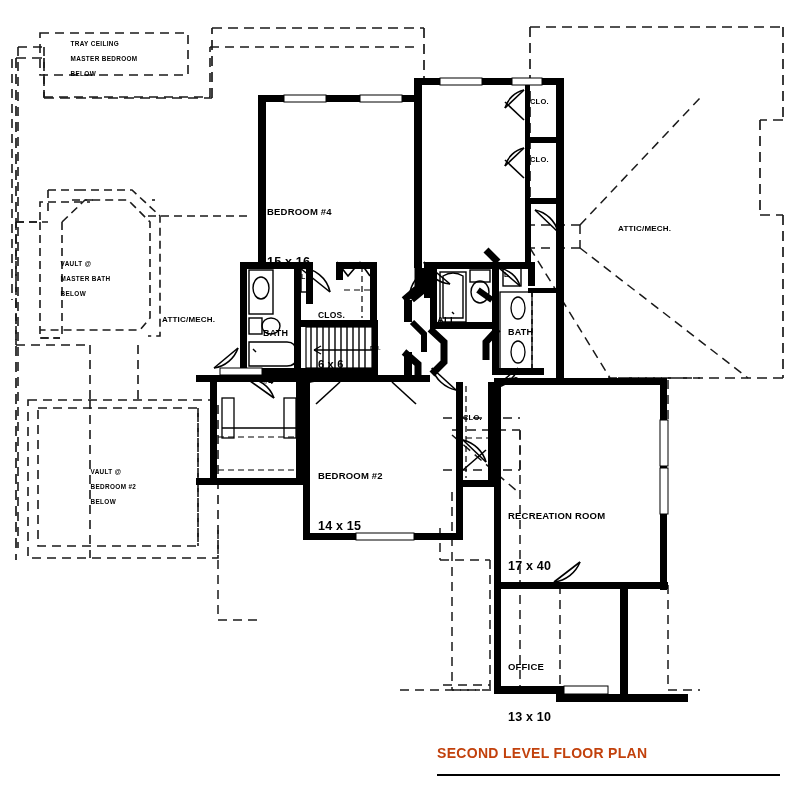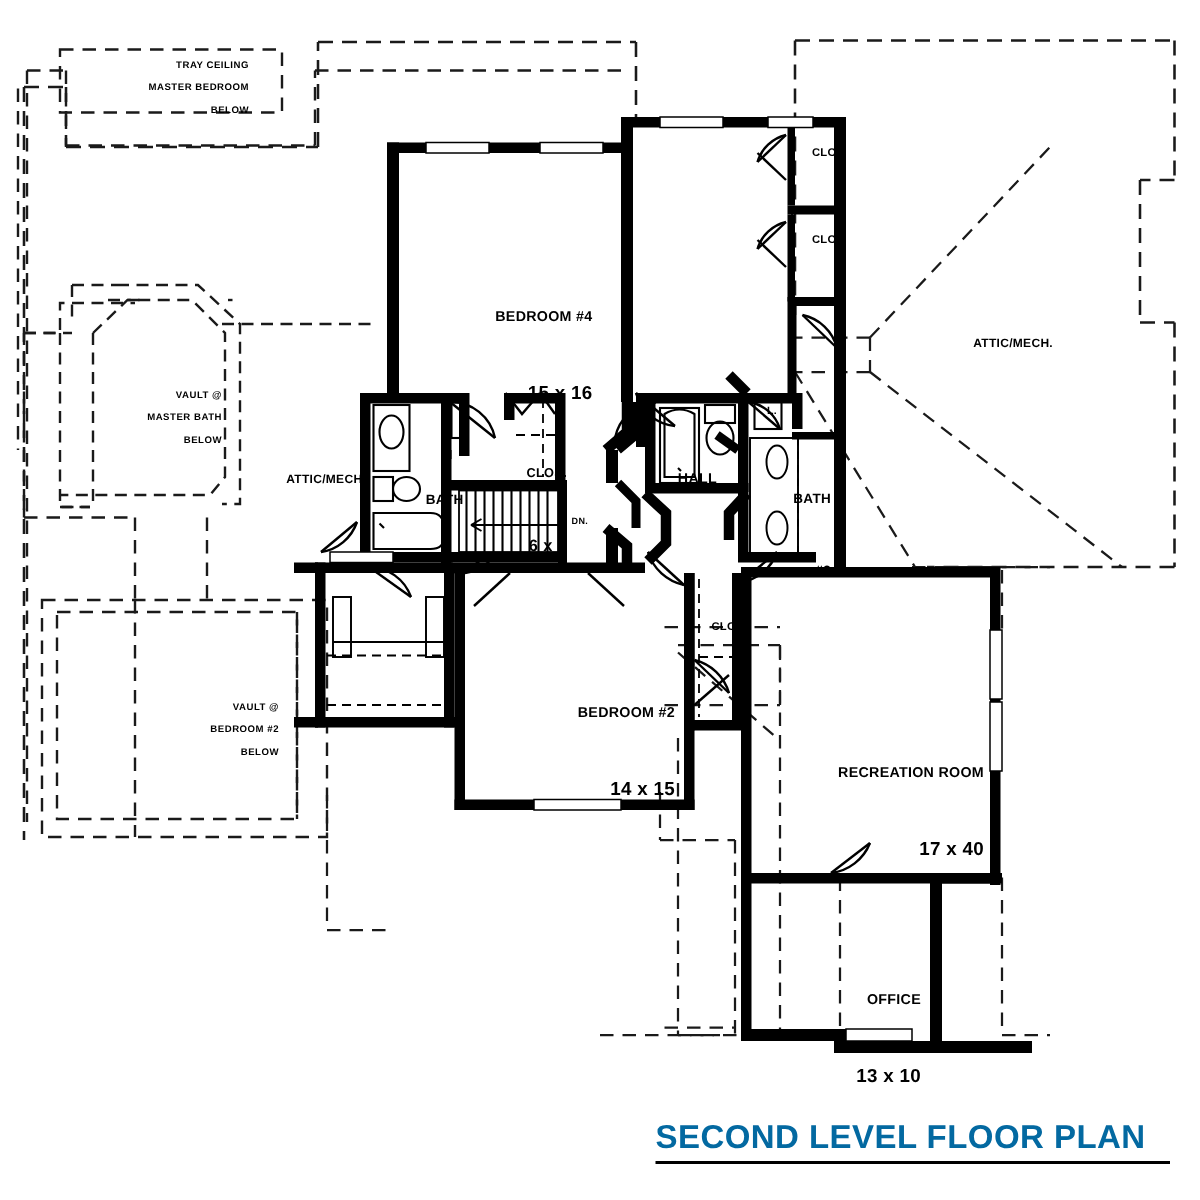--- a/index.html
+++ b/index.html
@@ -1,28 +1,28 @@
 <!DOCTYPE html>
 <html><head>
 <meta charset="utf-8">
 <title>Second Level Floor Plan</title>
 <style>
   html,body{margin:0;padding:0;background:#ffffff;}
   body{width:800px;height:800px;font-family:"Liberation Sans",sans-serif;}
   #plan{position:relative;width:800px;height:800px;background:#fff;overflow:hidden;}
   #svgwrap{position:absolute;left:0;top:0;width:800px;height:800px;}
-  .lbl{position:absolute;text-align:right;color:#000;font-weight:bold;line-height:1.18;
+  .lbl{position:absolute;text-align:left;color:#000;font-weight:bold;line-height:1.18;
        font-family:"Liberation Sans",sans-serif;white-space:pre;letter-spacing:.2px;}
   .room-name{font-size:9.5px;font-weight:bold;}
   .room-dim{font-size:12.5px;font-weight:bold;}
   .tiny{font-size:6.4px;font-weight:bold;letter-spacing:.35px;}
   .small{font-size:8px;font-weight:bold;}
   .mini{font-size:6px;font-weight:bold;}
-  .title{position:absolute;font-size:22px;font-weight:bold;letter-spacing:.3px;
-         font-family:"Liberation Sans",sans-serif;color:#0369a1;}
+  .title{position:absolute;font-size:14px;font-weight:bold;letter-spacing:.3px;
+         font-family:"Liberation Sans",sans-serif;color:#c2410c;}
 </style>
 </head>
 <body>
 
 <div id="plan">
 
   <div id="svgwrap">
   <svg width="800" height="800" viewBox="0 0 800 800" xmlns="http://www.w3.org/2000/svg">
 
     <g stroke="#1a1a1a" stroke-width="1.6" fill="none" stroke-dasharray="9,6">

